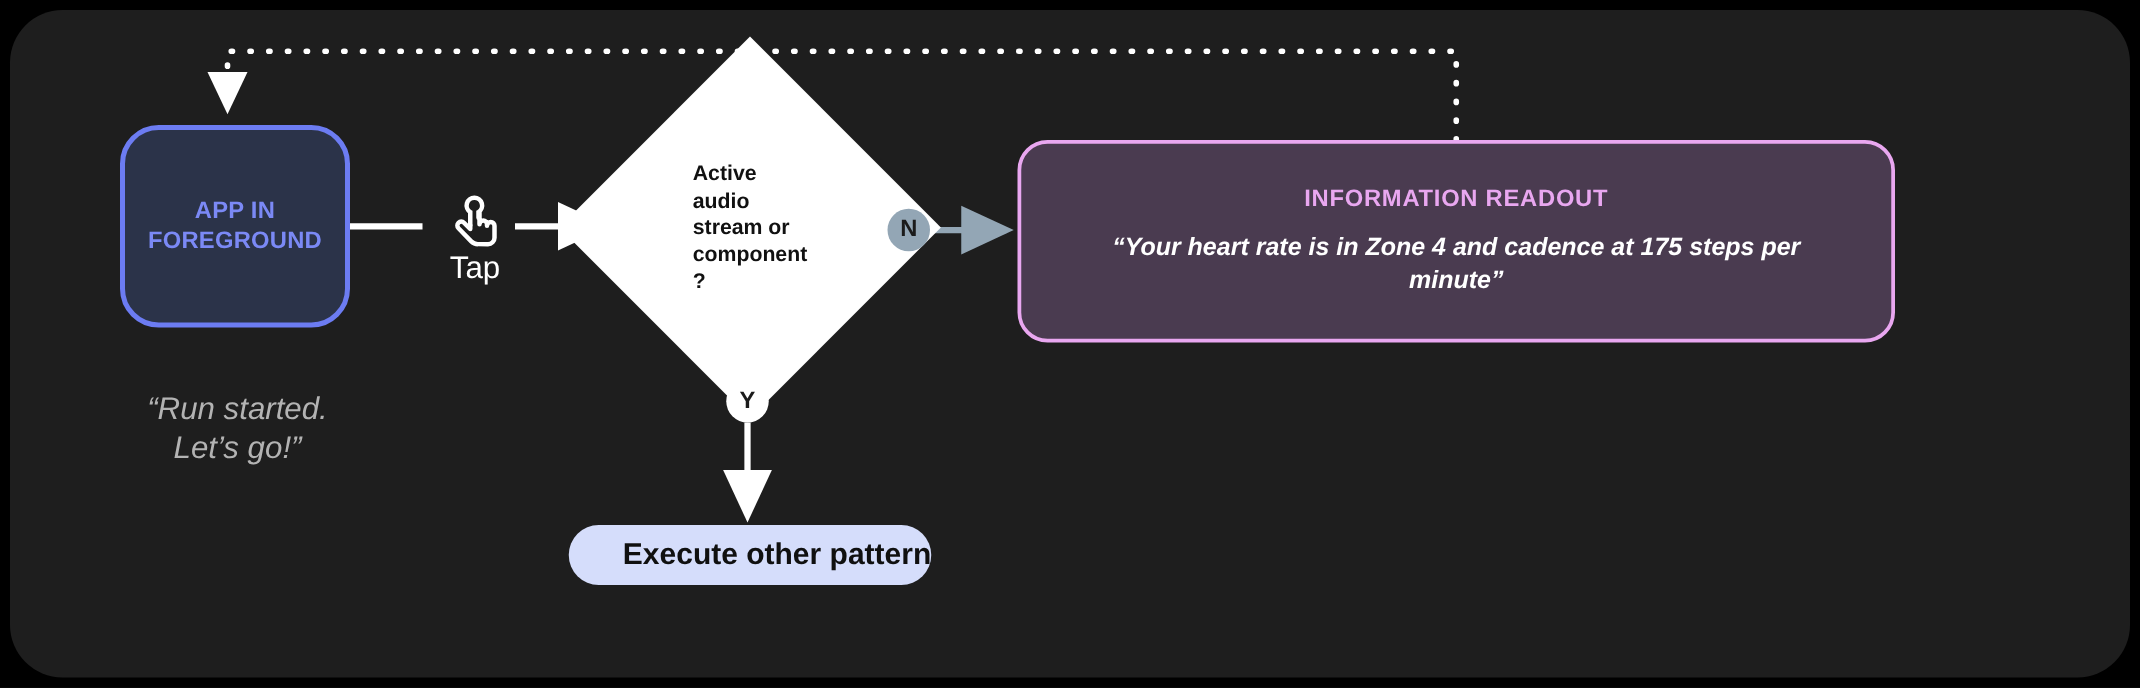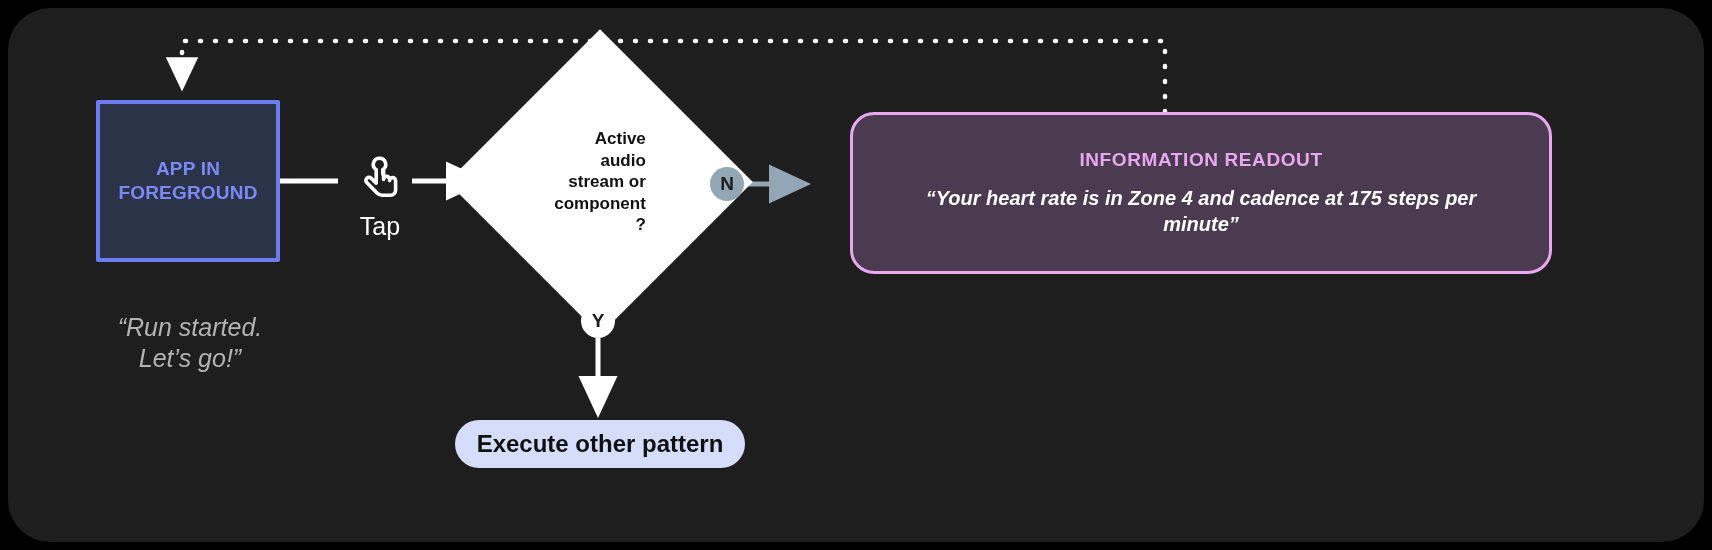--- a/index.html
+++ b/index.html
@@ -29,21 +29,21 @@
 
   
   #app-box {
     left: 88px;
     top: 92px;
     width: 184px;
     height: 162px;
     box-sizing: border-box;
     background: #2b3349;
     border: 4px solid #6c7cf2;
-    border-radius: 2px;
+    border-radius: 31px;
     display: flex;
     align-items: center;
     justify-content: center;
   }
   #app-box .label {
     color: #7b89f5;
     font-size: 19px;
     font-weight: bold;
     line-height: 1.28;
     text-align: center;
@@ -64,21 +64,21 @@
   
   #tap-group {
     left: 336px;
     top: 146px;
     width: 72px;
     text-align: center;
   }
   #tap-icon { display:block; margin: 0 auto; }
   #tap-label {
     display: block;
-    margin-top: 14px;
+    margin-top: 2px;
     color: #ffffff;
     font-size: 25px;
     line-height: 1;
   }
 
   
   #diamond-wrap {
     left: 484px;
     top: 66px;
     width: 216px;
@@ -97,21 +97,21 @@
     top: 0;
     width: 216px;
     height: 216px;
     display: flex;
     align-items: center;
     justify-content: center;
     color: #111111;
     font-size: 17px;
     font-weight: bold;
     line-height: 1.26;
-    text-align: right;
+    text-align: left;
   }
 
   
   .badge {
     width: 34px;
     height: 34px;
     border-radius: 50%;
     display: flex;
     align-items: center;
     justify-content: center;
@@ -138,21 +138,20 @@
     width: 702px;
     height: 162px;
     box-sizing: border-box;
     background: #4a3b50;
     border: 3px solid #e9a7f0;
     border-radius: 24px;
     display: flex;
     flex-direction: column;
     align-items: center;
     justify-content: center;
-    margin-left: 36px;
   }
   #readout-title {
     color: #e9a7f0;
     font-size: 19px;
     font-weight: bold;
     letter-spacing: 0.6px;
     margin-bottom: 14px;
   }
   #readout-body {
     color: #ffffff;
@@ -167,21 +166,21 @@
   
   #pill {
     left: 447px;
     top: 412px;
     width: 290px;
     height: 48px;
     background: #d5ddfb;
     border-radius: 26px;
     display: flex;
     align-items: center;
-    justify-content: center;
+    justify-content: flex-end;
     color: #101010;
     font-size: 24px;
     font-weight: bold;
   }
 
   
   #wires {
     left: 0; top: 0;
     width: 1696px; height: 534px;
     pointer-events: none;

